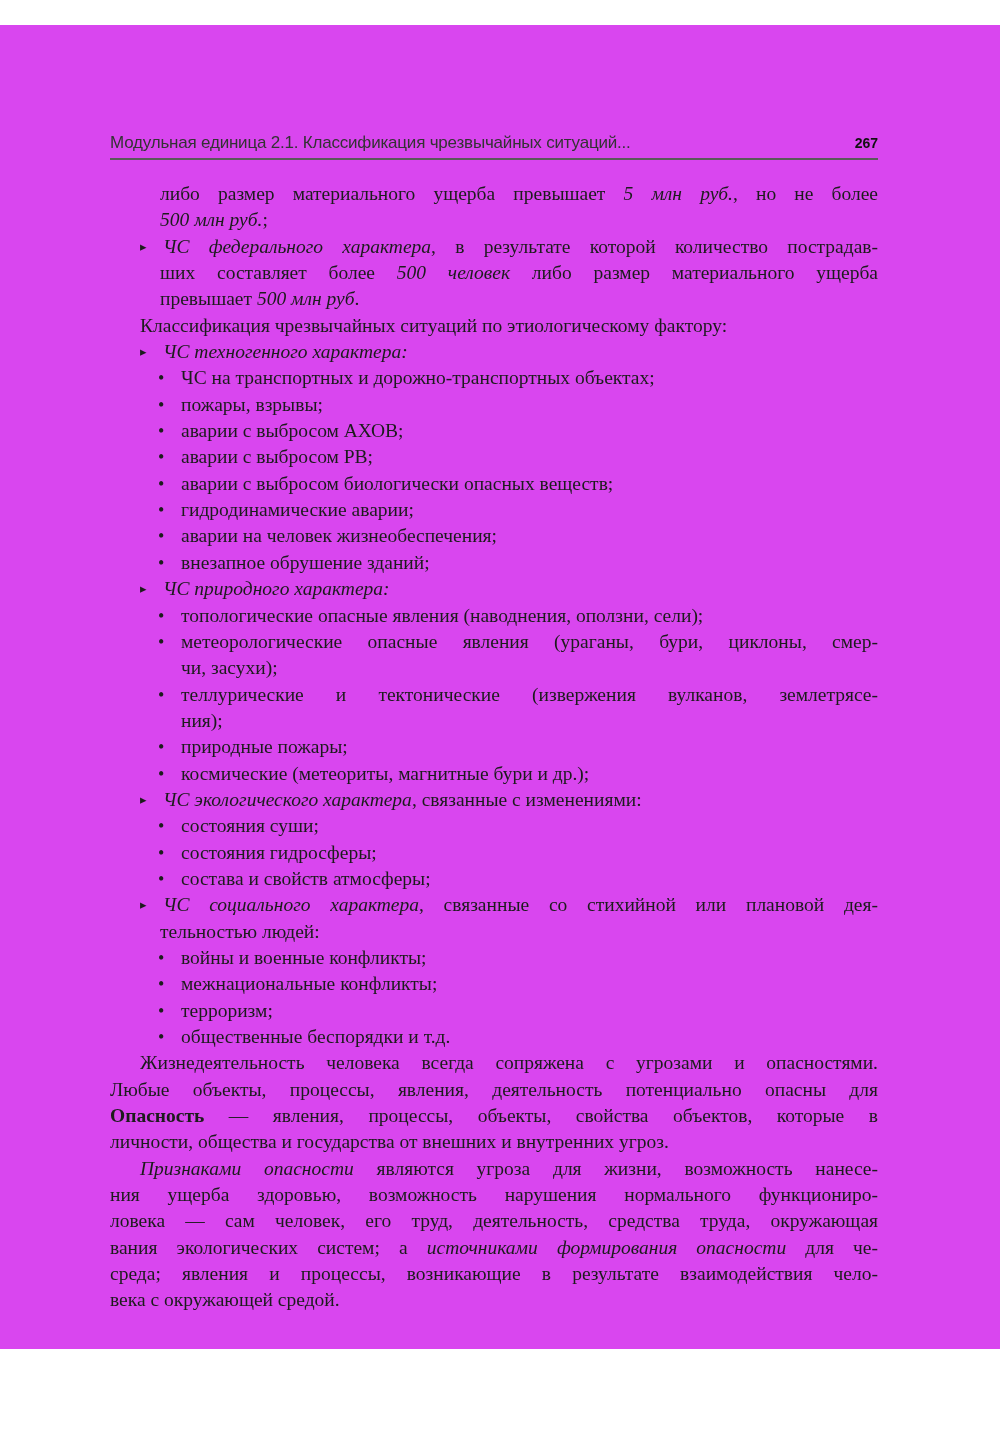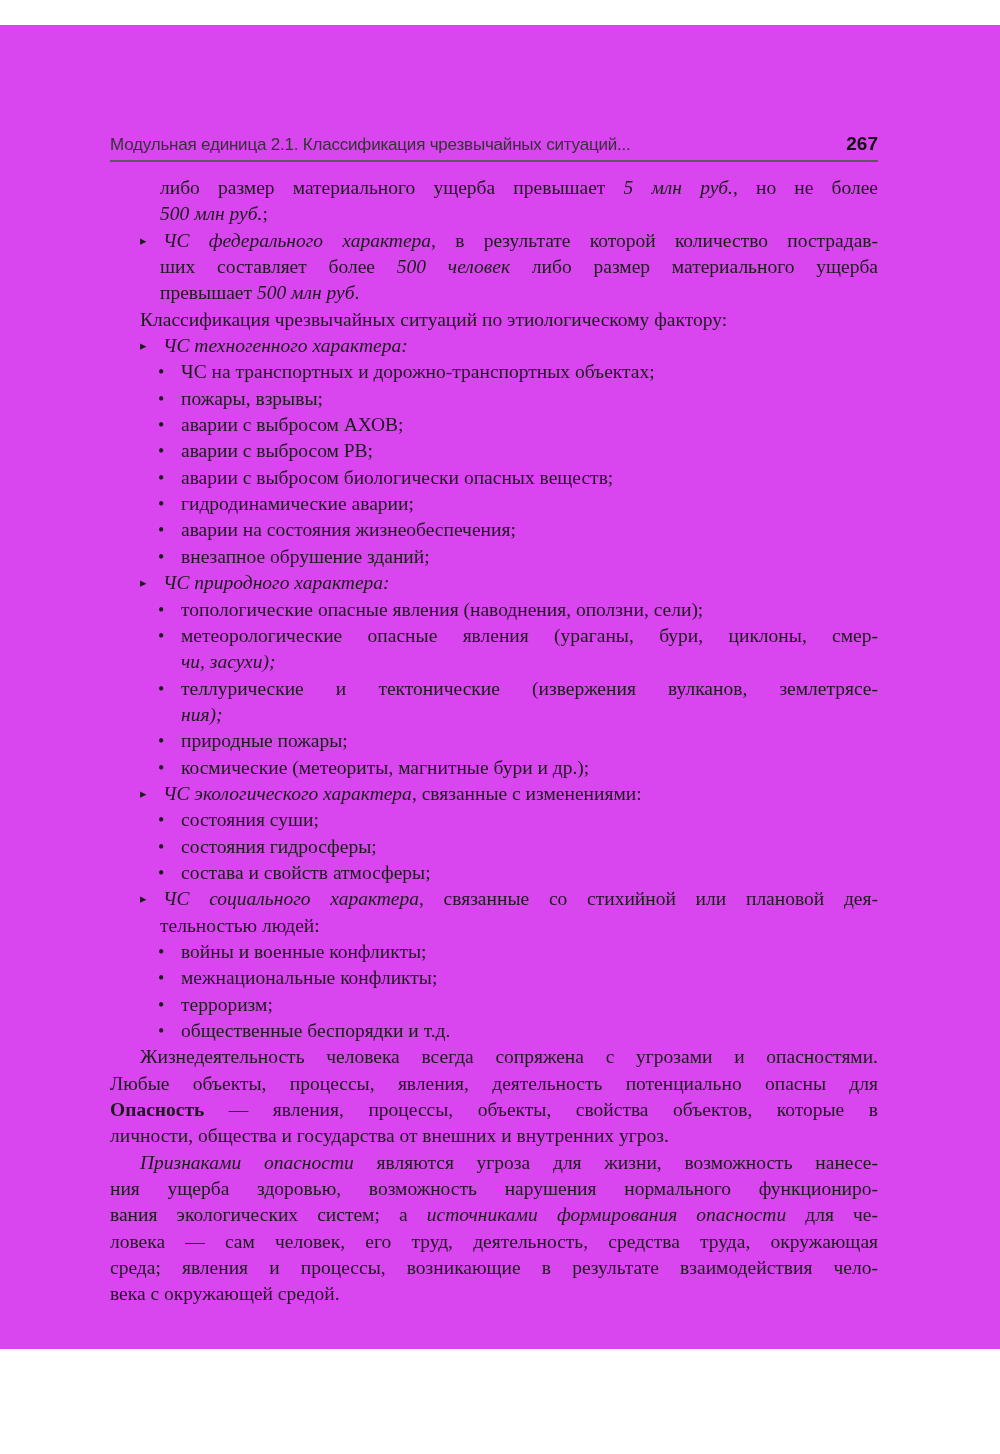--- a/index.html
+++ b/index.html
@@ -24,45 +24,45 @@
     border-bottom: 2px solid #5a5a5a;
     padding-bottom: 5px;
     font-family: "Liberation Sans", "DejaVu Sans", sans-serif;
   }
   .header .title {
     font-size: 17px;
     color: #333333;
     letter-spacing: -0.2px;
   }
   .header .pagenum {
-    font-size: 19px;
+    font-size: 14px;
     font-weight: bold;
     color: #111111;
   }
   
   .body {
     margin: 0 122px 0 110px;
-    padding-top: 13px;
+    padding-top: 21px;
     font-family: "Liberation Serif", "DejaVu Serif", serif;
     font-size: 19.5px;
     color: #1c1c1c;
   }
   .line {
     position: relative;
     line-height: 26.35px;
     text-align: justify;
     text-align-last: justify;
   }
   .line.end { text-align-last: left; }
 
   .cont        { padding-left: 50px; }
   .arrow       { padding-left: 53px; }
   .arrow-cont  { padding-left: 50px; }
   .bullet      { padding-left: 71px; }
-  .bullet-cont { padding-left: 71px; font-style: italic; }
+  .bullet-cont { padding-left: 71px; }
   .para        { padding-left: 0; }
   .para-indent { padding-left: 30px; }
 
   .marker {
     position: absolute;
     top: 0;
   }
   .arrow > .marker {
     left: 30px;
     font-family: "DejaVu Sans", sans-serif;
@@ -90,21 +90,21 @@
       <div class="line arrow-cont"><span><span>ших составляет более </span><span class="i">500 человек</span><span> либо размер материального ущерба</span></span></div>
       <div class="line arrow-cont end"><span><span>превышает </span><span class="i">500 млн руб</span><span>.</span></span></div>
       <div class="line para-indent end"><span><span>Классификация чрезвычайных ситуаций по этиологическому фактору:</span></span></div>
       <div class="line arrow end"><span class="marker">▸</span><span><span class="i">ЧС техногенного характера:</span></span></div>
       <div class="line bullet end"><span class="marker">•</span><span><span>ЧС на транспортных и дорожно-транспортных объектах;</span></span></div>
       <div class="line bullet end"><span class="marker">•</span><span><span>пожары, взрывы;</span></span></div>
       <div class="line bullet end"><span class="marker">•</span><span><span>аварии с выбросом АХОВ;</span></span></div>
       <div class="line bullet end"><span class="marker">•</span><span><span>аварии с выбросом РВ;</span></span></div>
       <div class="line bullet end"><span class="marker">•</span><span><span>аварии с выбросом биологически опасных веществ;</span></span></div>
       <div class="line bullet end"><span class="marker">•</span><span><span>гидродинамические аварии;</span></span></div>
-      <div class="line bullet end"><span class="marker">•</span><span><span>аварии на состояния жизнеобеспечения;</span></span></div>
+      <div class="line bullet end"><span class="marker">•</span><span><span>аварии на человек жизнеобеспечения;</span></span></div>
       <div class="line bullet end"><span class="marker">•</span><span><span>внезапное обрушение зданий;</span></span></div>
       <div class="line arrow end"><span class="marker">▸</span><span><span class="i">ЧС природного характера:</span></span></div>
       <div class="line bullet end"><span class="marker">•</span><span><span>топологические опасные явления (наводнения, оползни, сели);</span></span></div>
       <div class="line bullet"><span class="marker">•</span><span><span>метеорологические опасные явления (ураганы, бури, циклоны, смер-</span></span></div>
       <div class="line bullet-cont end"><span><span>чи, засухи);</span></span></div>
       <div class="line bullet"><span class="marker">•</span><span><span>теллурические и тектонические (извержения вулканов, землетрясе-</span></span></div>
       <div class="line bullet-cont end"><span><span>ния);</span></span></div>
       <div class="line bullet end"><span class="marker">•</span><span><span>природные пожары;</span></span></div>
       <div class="line bullet end"><span class="marker">•</span><span><span>космические (метеориты, магнитные бури и др.);</span></span></div>
       <div class="line arrow end"><span class="marker">▸</span><span><span class="i">ЧС экологического характера</span><span>, связанные с изменениями:</span></span></div>
@@ -116,18 +116,18 @@
       <div class="line bullet end"><span class="marker">•</span><span><span>войны и военные конфликты;</span></span></div>
       <div class="line bullet end"><span class="marker">•</span><span><span>межнациональные конфликты;</span></span></div>
       <div class="line bullet end"><span class="marker">•</span><span><span>терроризм;</span></span></div>
       <div class="line bullet end"><span class="marker">•</span><span><span>общественные беспорядки и т.д.</span></span></div>
       <div class="line para-indent"><span><span>Жизнедеятельность человека всегда сопряжена с угрозами и опасностями.</span></span></div>
       <div class="line para"><span><span>Любые объекты, процессы, явления, деятельность потенциально опасны для</span></span></div>
       <div class="line para"><span><span class="b">Опасность</span><span> — явления, процессы, объекты, свойства объектов, которые в</span></span></div>
       <div class="line para end"><span><span>личности, общества и государства от внешних и внутренних угроз.</span></span></div>
       <div class="line para-indent"><span><span class="i">Признаками опасности</span><span> являются угроза для жизни, возможность нанесе-</span></span></div>
       <div class="line para"><span><span>ния ущерба здоровью, возможность нарушения нормального функциониро-</span></span></div>
+      <div class="line para"><span><span>ловека — сам человек, его труд, деятельность, средства труда, окружающая</span></span></div>
       <div class="line para"><span><span>вания экологических систем; а </span><span class="i">источниками формирования опасности</span><span> для че-</span></span></div>
-      <div class="line para"><span><span>ловека — сам человек, его труд, деятельность, средства труда, окружающая</span></span></div>
       <div class="line para"><span><span>среда; явления и процессы, возникающие в результате взаимодействия чело-</span></span></div>
       <div class="line para end"><span><span>века с окружающей средой.</span></span></div>
     </div>
 </div>
 
 </body></html>

